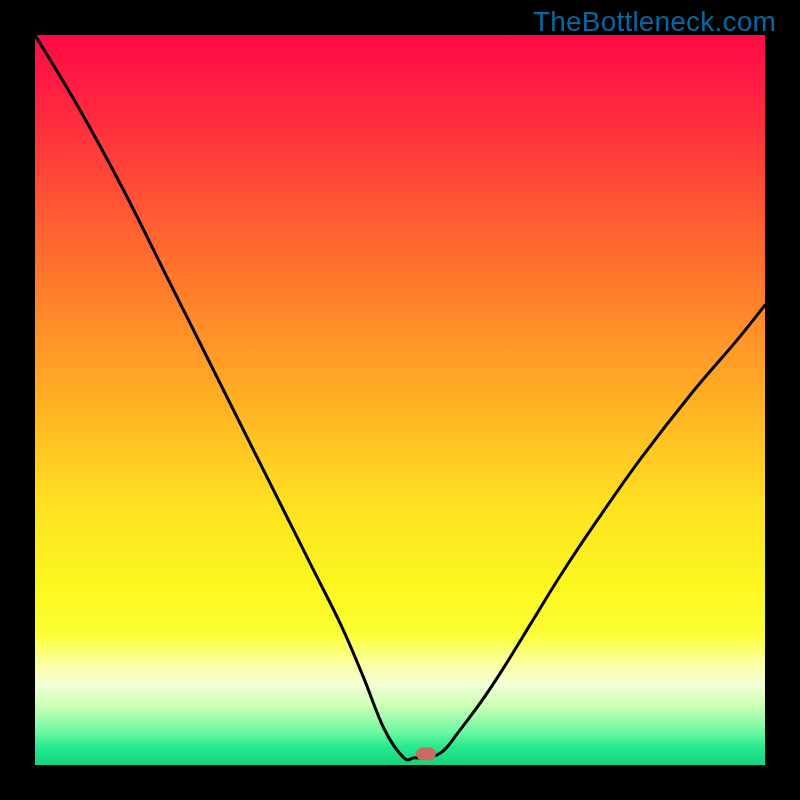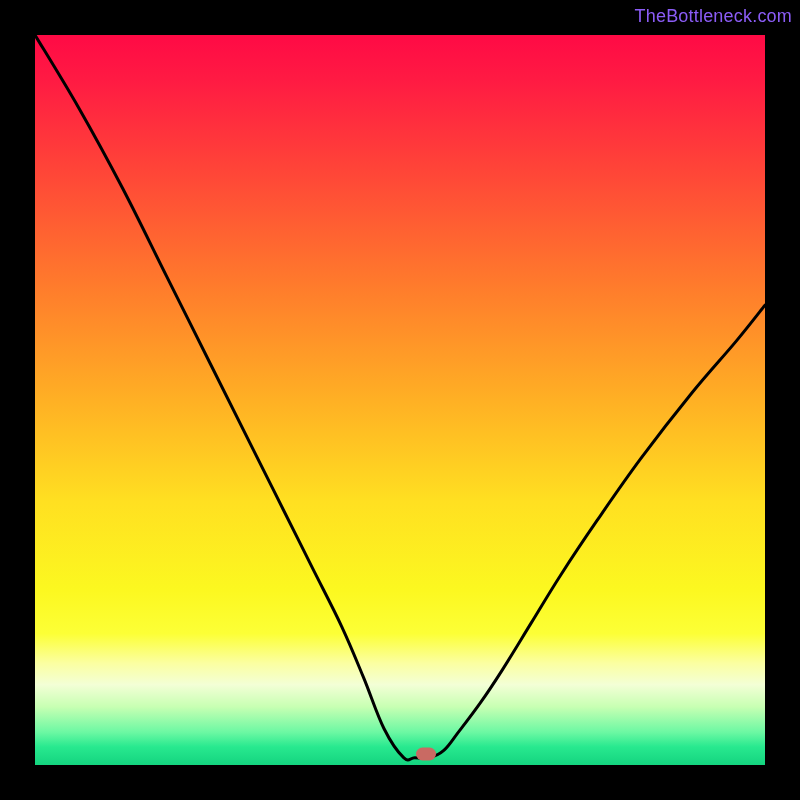--- a/index.html
+++ b/index.html
@@ -37,23 +37,23 @@
     position: absolute;
     width: 20px;
     height: 13px;
     border-radius: 7px;
     background: #c96a63;
     transform: translate(-50%, -50%);
   }
   .watermark {
     position: absolute;
     top: 6px;
-    right: 8px;
-    color: #8b5cf6;
-    font-size: 18px;
+    right: 24px;
+    color: #0369a1;
+    font-size: 28px;
     font-weight: 500;
     letter-spacing: 0.2px;
   }
 </style>
 </head>
 <body>
 
 <div class="frame">
 
   <div class="plot-area">

